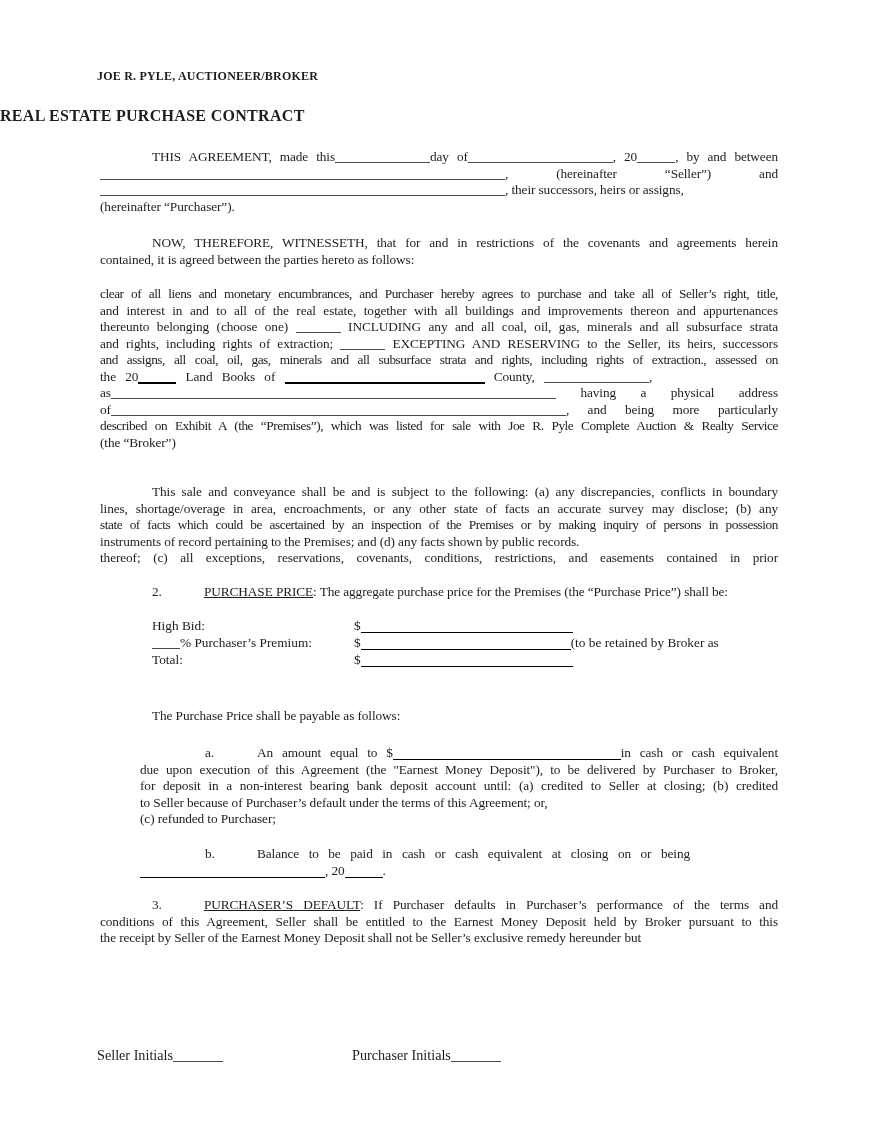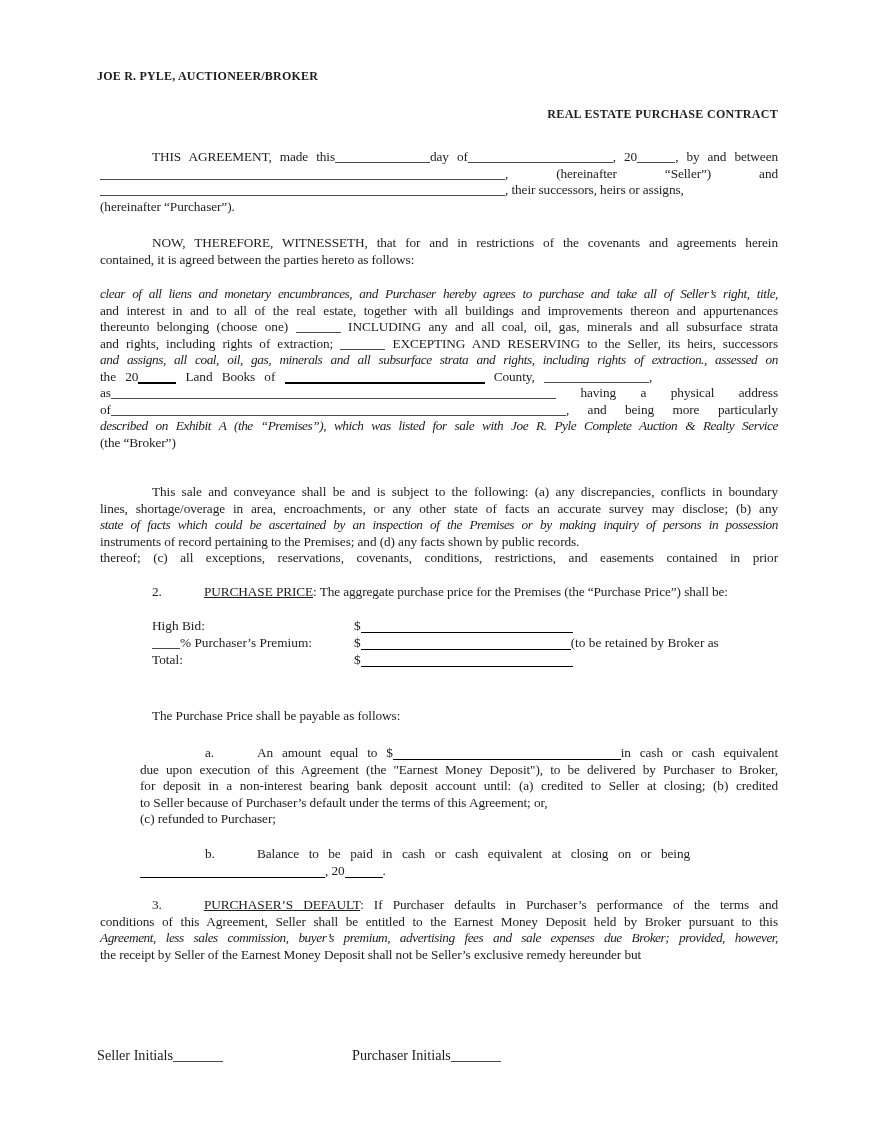--- a/index.html
+++ b/index.html
@@ -1,29 +1,29 @@
 <!DOCTYPE html>
 <html><head>
 <meta charset="utf-8">
 <style>
   * { margin:0; padding:0; box-sizing:border-box; }
   html,body { background:#e9e9e9; }
   body { width:877px; height:1135px; font-family:"Liberation Serif","DejaVu Serif",serif; color:#1d1d1d; }
   .page { position:relative; width:877px; height:1135px; background:#ffffff; overflow:hidden; }
 
   .broker { position:absolute; left:97px; top:69px; font-weight:bold; font-size:12px; letter-spacing:.2px; }
-  .title  { position:absolute; left:0; top:107px; width:778px; text-align:right; font-weight:bold; font-size:12px; letter-spacing:.3px; }
+  .title  { position:absolute; left:0; top:107px; width:778px; text-align:left; font-weight:bold; font-size:16px; letter-spacing:.3px; }
 
   .block { position:absolute; left:100px; width:678px; font-size:13.3px; line-height:16.5px; letter-spacing:-.1px; }
   .indent-block { left:140px; width:638px; }
   .narrow { width:550px; }
 
   .line { min-height:16.5px; }
   .spread { text-align:justify; text-align-last:justify; }
-  .tight { letter-spacing:-.45px; word-spacing:-.5px;font-style:italic; }
+  .tight { letter-spacing:-.45px; word-spacing:-.5px; }
   .ws { word-spacing:6px; }
 
   .ind  { display:inline-block; width:52px; }
   .num  { display:inline-block; width:52px; }
   .ind2 { display:inline-block; width:65px; }
   .u { text-decoration:underline; }
 
   .bl { display:inline-block; height:10px; border-bottom:1px solid #4a4a4a; vertical-align:-2px; }
   .bl.bold { border-bottom:2px solid #000; vertical-align:-3px; }
 
@@ -109,20 +109,19 @@
   </div>
 
   <div class="block indent-block narrow" style="top:846px">
     <div class="line spread"><span class="ind2"></span><span class="num">b.</span><span>Balance to be paid in cash or cash equivalent at closing on or being</span></div>
     <div class="line"><span class="bl bold" style="width:185px;border-bottom-width:1.5px"></span><span>, 20</span><span class="bl bold" style="width:38px;border-bottom-width:1.5px"></span><span>.</span></div>
   </div>
 
   <div class="block" style="top:897px">
     <div class="line spread"><span class="ind"></span><span class="num">3.</span><span class="u">PURCHASER’S DEFAULT</span><span>: If Purchaser defaults in Purchaser’s performance of the terms and</span></div>
     <div class="line spread"><span>conditions of this Agreement, Seller shall be entitled to the Earnest Money Deposit held by Broker pursuant to this</span></div>
-    <div class="line spread tight"><span>Agreement, less sales commission, buyer’s premium, advertising fees and sale expenses due Broker; provided, however,</span></div>
     <div class="line"><span>the receipt by Seller of the Earnest Money Deposit shall not be Seller’s exclusive remedy hereunder but</span></div>
   </div>
 
   <div class="foot footL"><span>Seller Initials</span><span class="bl" style="width:50px"></span></div>
   <div class="foot footR"><span>Purchaser Initials</span><span class="bl" style="width:50px"></span></div>
 
 </div>
 
 </body></html>

